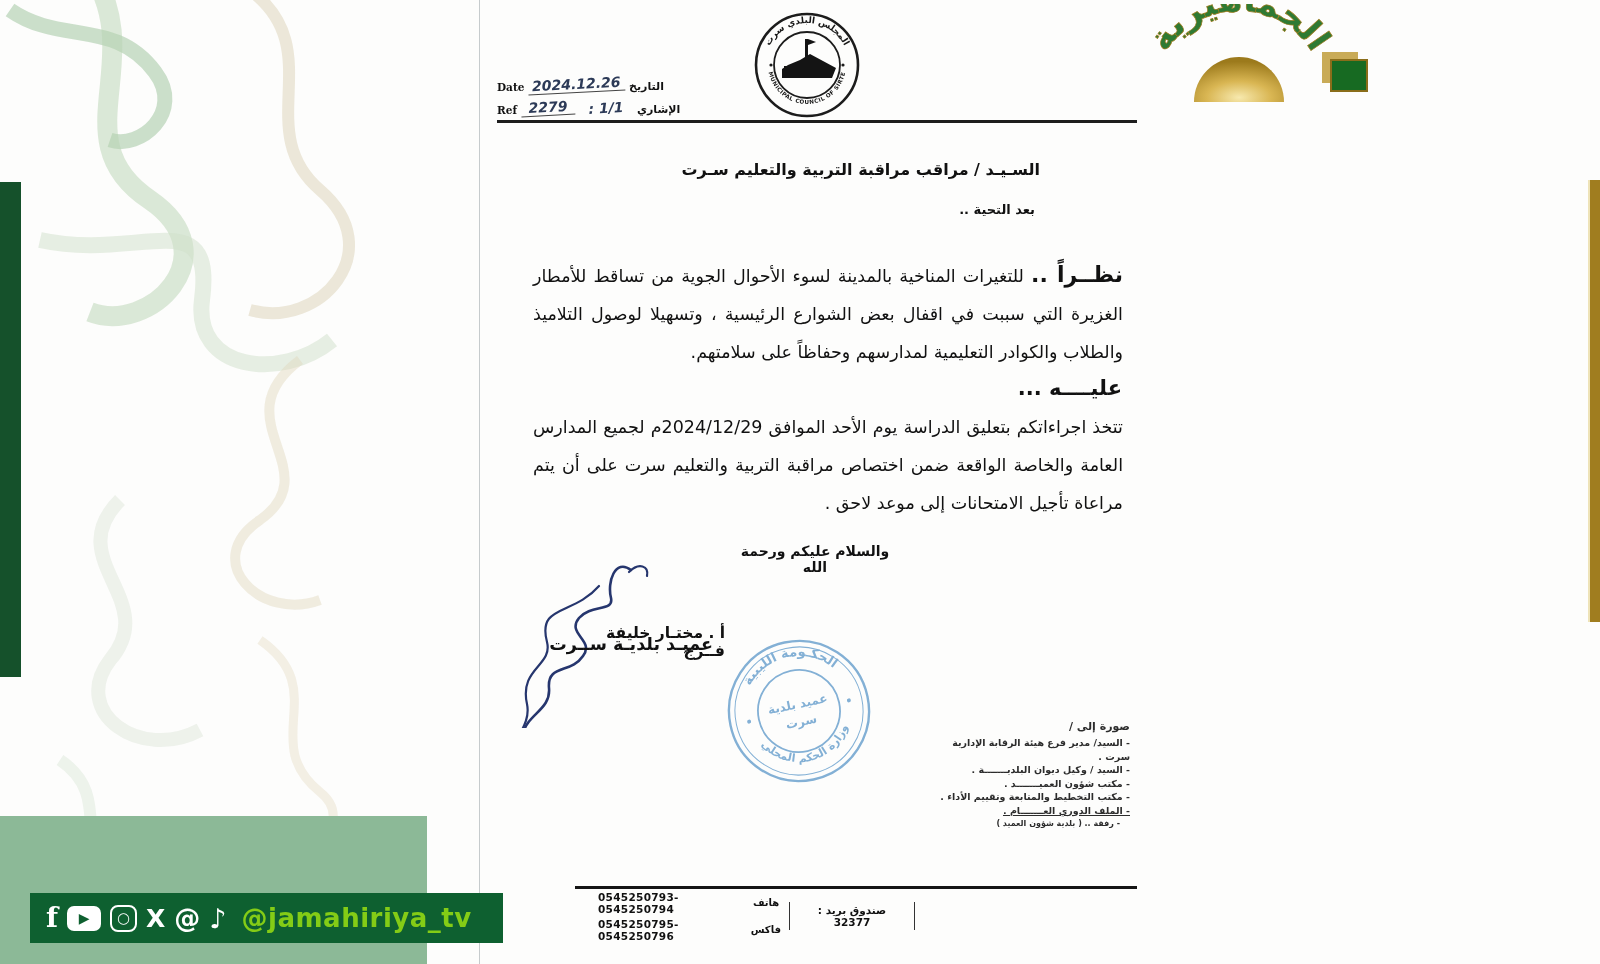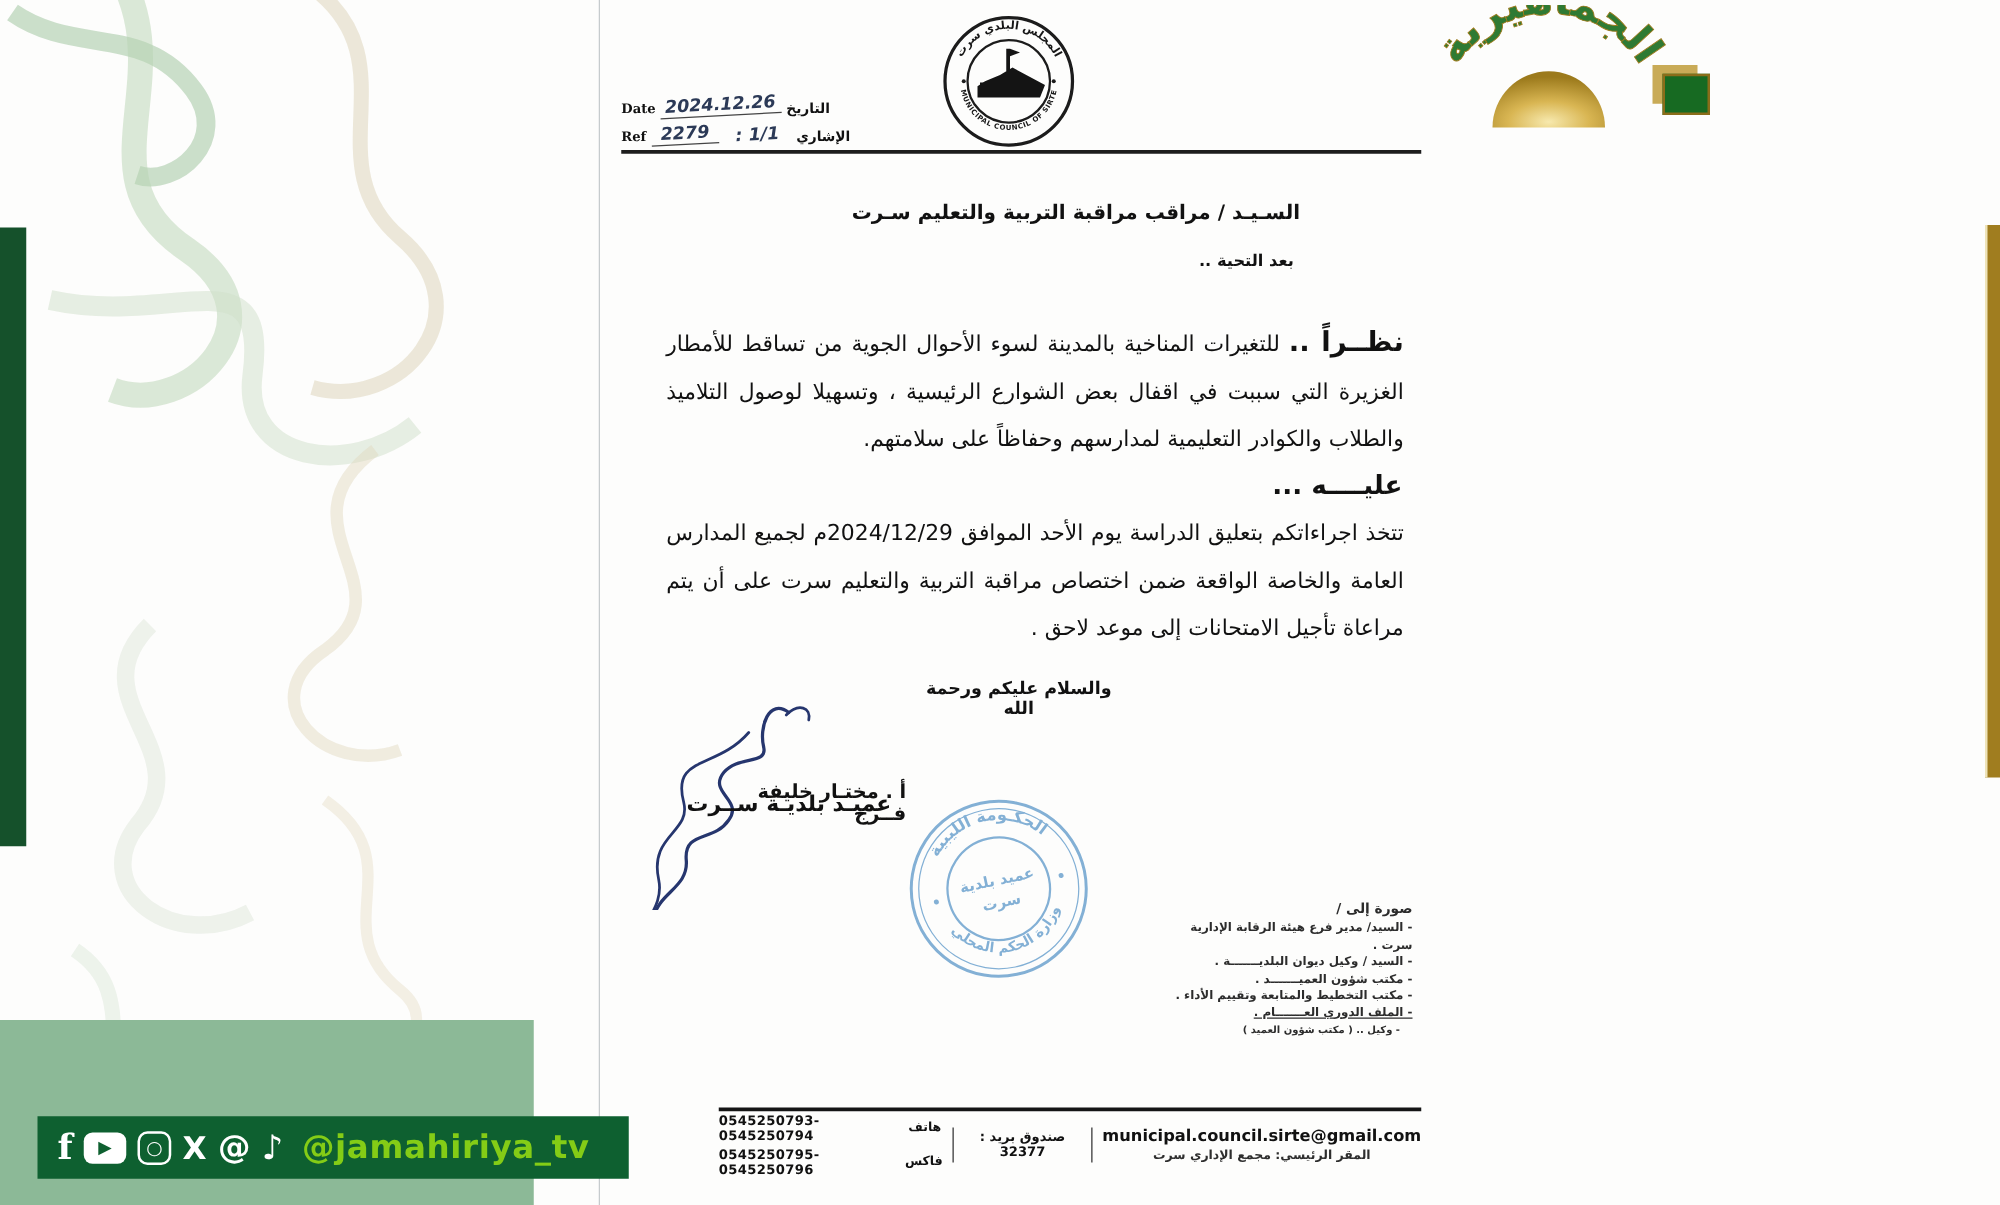--- a/index.html
+++ b/index.html
@@ -66,21 +66,21 @@
   .cc{left:933px;top:720px;width:197px;direction:rtl;text-align:right;color:#2c2c2c;}
   .cc-title{font-weight:bold;font-size:11px;margin-bottom:3px;}
   .cc-item{font-size:9.5px;font-weight:bold;line-height:13.5px;}
   .cc-item.u{text-decoration:underline;}
   .cc-item.tiny{font-size:8px;padding-right:10px;}
 
   
   .footer-rule{left:575px;top:886px;width:562px;height:3px;background:#151515;}
   .doc-footer{left:575px;top:892px;width:562px;height:48px;display:flex;align-items:center;direction:ltr;}
   .f-phones{width:206px;display:flex;flex-direction:column;gap:3px;}
-  .f-phone-row{display:flex;align-items:center;justify-content:space-between;gap:8px;}
+  .f-phone-row{display:flex;align-items:center;justify-content:space-between;gap:8px;margin-left:23px;}
   .f-num{font-weight:bold;font-size:10.5px;letter-spacing:0.3px;}
   .f-lab{direction:rtl;font-weight:bold;font-size:10px;width:30px;text-align:left;}
   .f-sep{width:1px;height:28px;background:#333;margin:0 8px;}
   .f-pobox{width:108px;direction:rtl;font-weight:bold;font-size:10.5px;text-align:center;}
   .f-mail{flex:1;display:flex;flex-direction:column;align-items:center;gap:2px;}
   .f-email{font-weight:bold;font-size:13px;}
   .f-hq{direction:rtl;font-weight:bold;font-size:10px;color:#2e2e2e;}
 
   
   .tv-logo{left:1138px;top:4px;width:202px;height:100px;}
@@ -203,42 +203,38 @@
     </svg>
   </div>
 
   <div class="abs cc">
     <div class="cc-title">صورة إلى /</div>
     <div class="cc-item">- السيد/ مدير فرع هيئة الرقابة الإدارية سرت .</div>
     <div class="cc-item">- السيد / وكيل ديوان البلديـــــــة .</div>
     <div class="cc-item">- مكتب شؤون العميـــــــد .</div>
     <div class="cc-item">- مكتب التخطيط والمتابعة وتقييم الأداء .</div>
     <div class="cc-item u">- الملف الدوري العـــــــام .</div>
-    <div class="cc-item tiny">- وكيل .. ( مكتب شؤون العميد )</div>
+    <div class="cc-item tiny">- رفقة .. ( بلدية شؤون العميد )</div>
   </div>
 
   <div class="abs footer-rule"></div>
   <div class="abs doc-footer">
     <div class="f-phones">
       <div class="f-phone-row">
         <span class="f-num">0545250793-0545250794</span>
         <span class="f-lab">هاتف</span>
       </div>
       <div class="f-phone-row">
         <span class="f-num">0545250795-0545250796</span>
         <span class="f-lab">فاكس</span>
       </div>
     </div>
     <div class="f-sep"></div>
     <div class="f-pobox">صندوق بريد : 32377</div>
     <div class="f-sep"></div>
-    <div class="f-mail">
-      <div class="f-email">municipal.council.sirte@gmail.com</div>
-      <div class="f-hq">المقر الرئيسي: مجمع الإداري سرت</div>
-    </div>
   </div>
 
   <div class="abs tv-logo">
     <svg viewBox="0 0 202 100" width="202" height="100">
       <defs>
         <path id="calArc" d="M 16,92 A 84,84 0 0 1 186,92"></path>
         <radialGradient id="domeGrad" cx="50%" cy="90%" r="80%">
           <stop offset="0%" stop-color="#f7e9ae"></stop>
           <stop offset="45%" stop-color="#d9b653"></stop>
           <stop offset="100%" stop-color="#9c7a1c"></stop>

